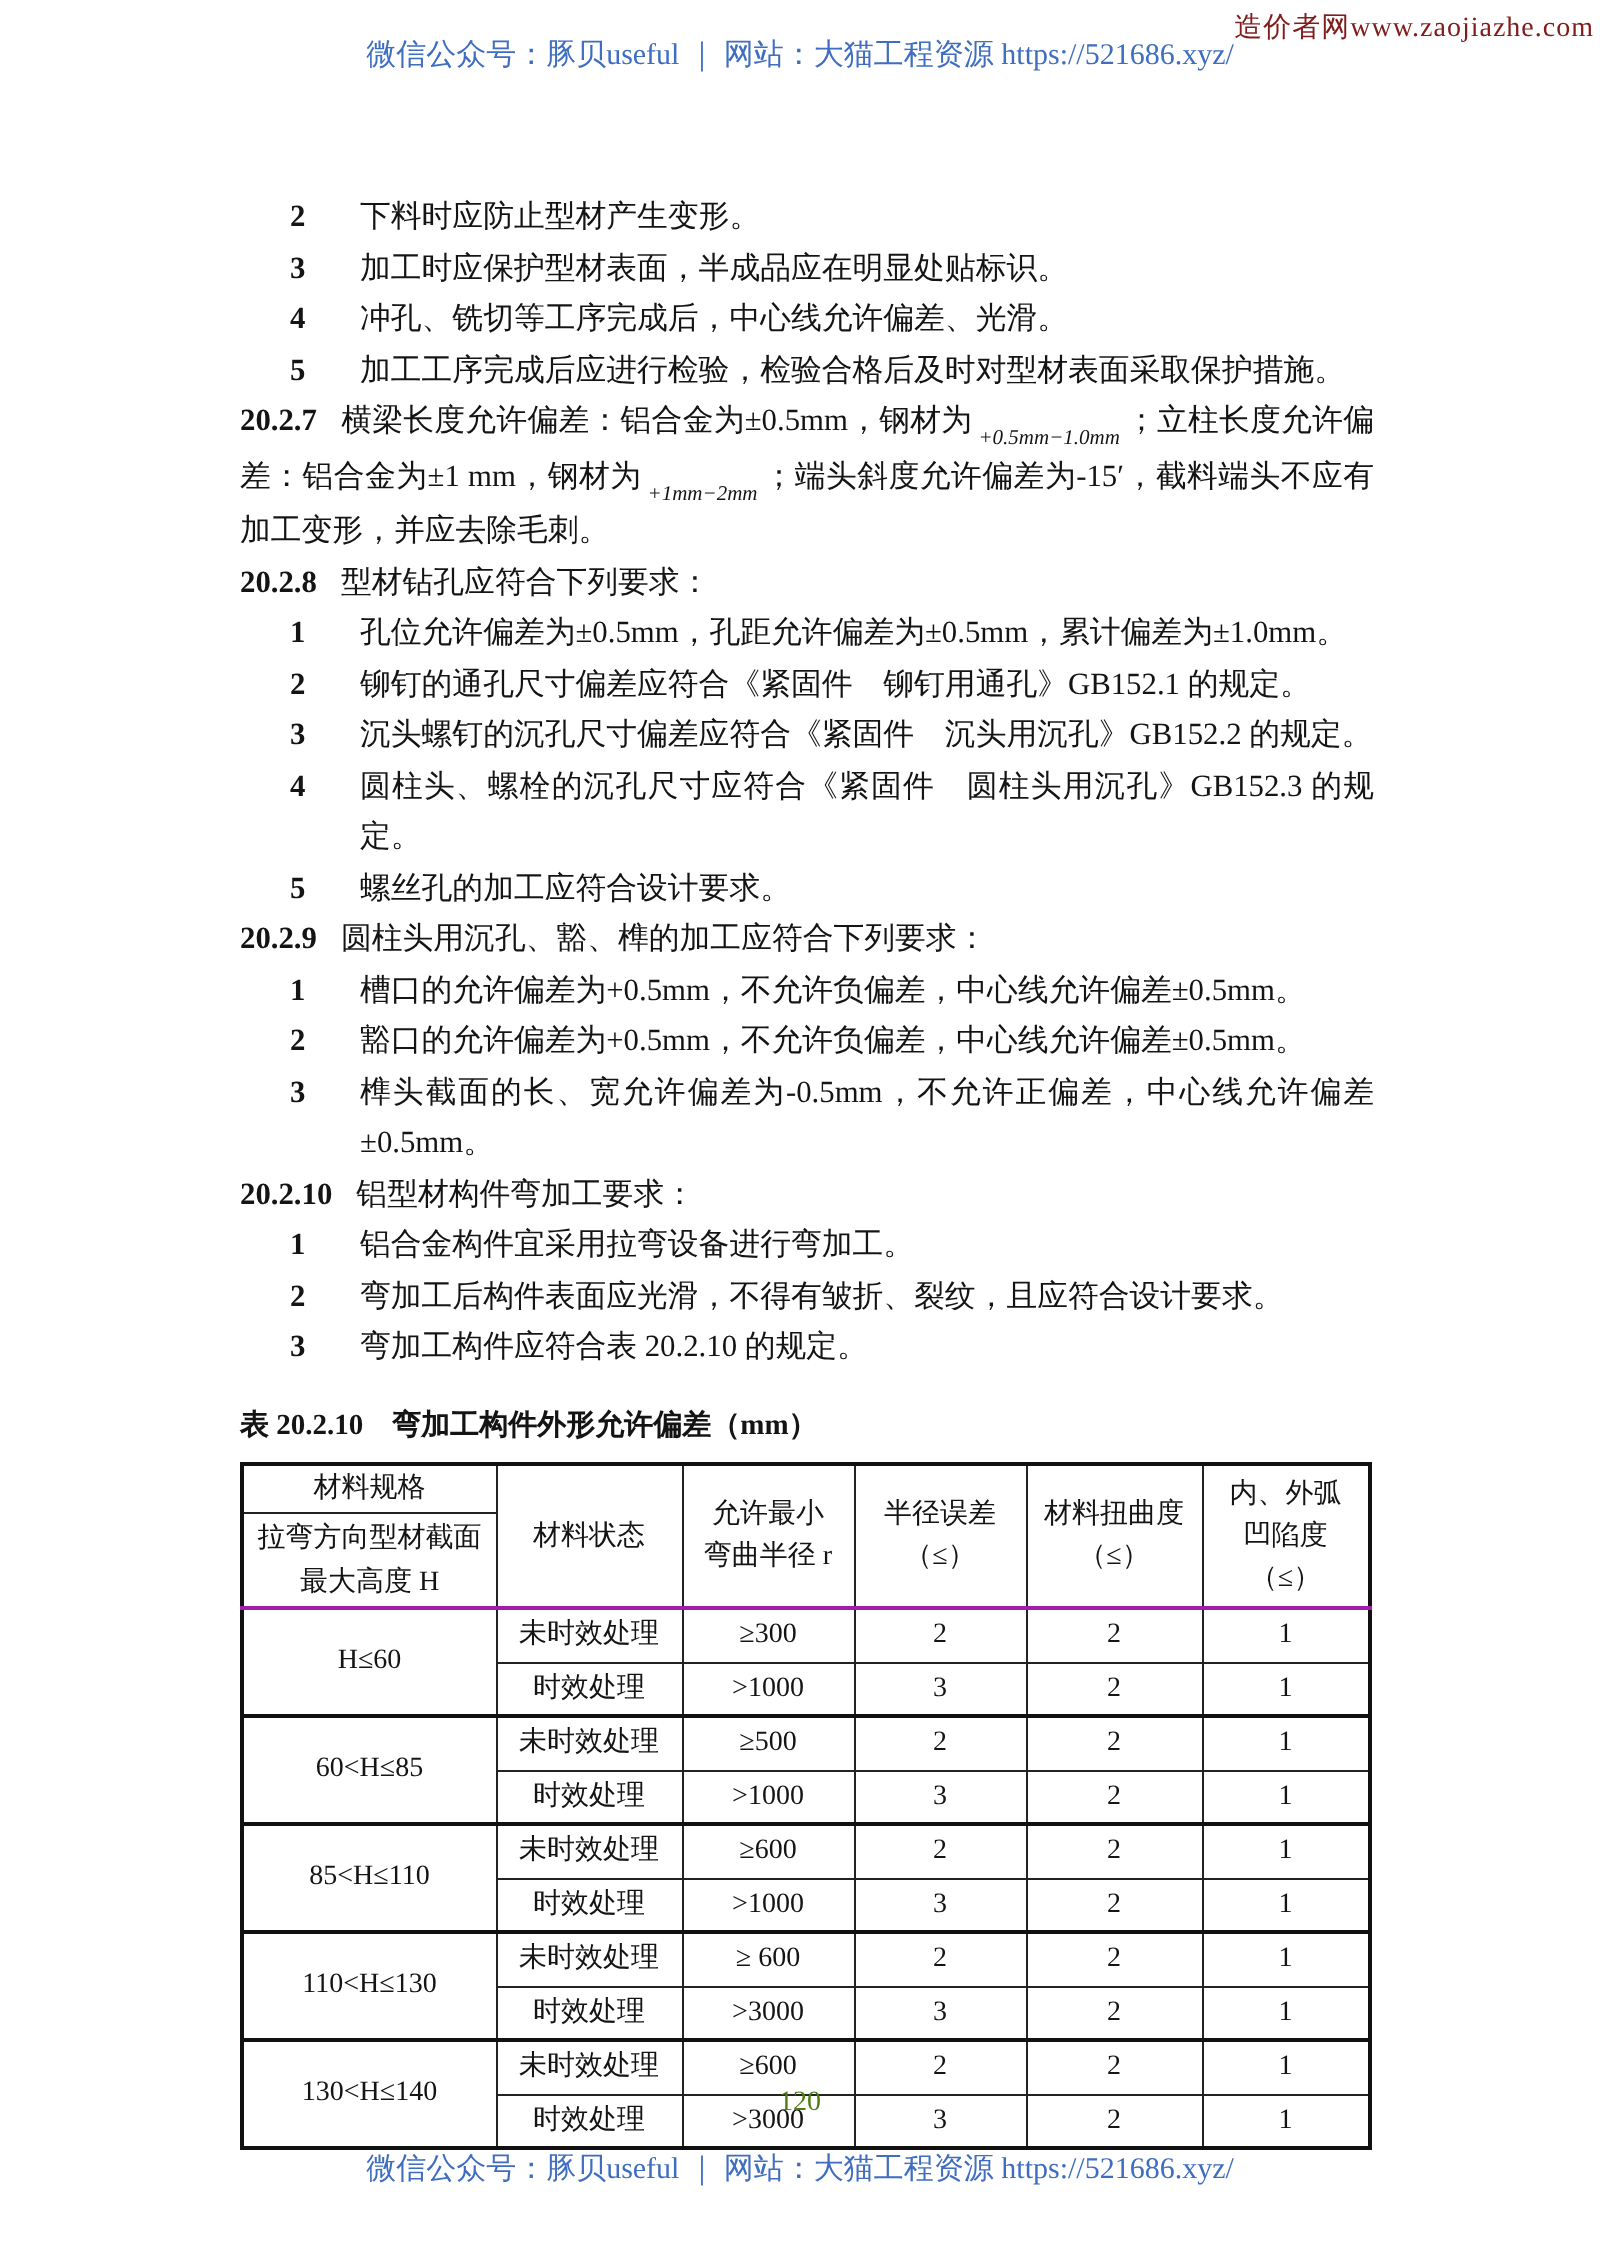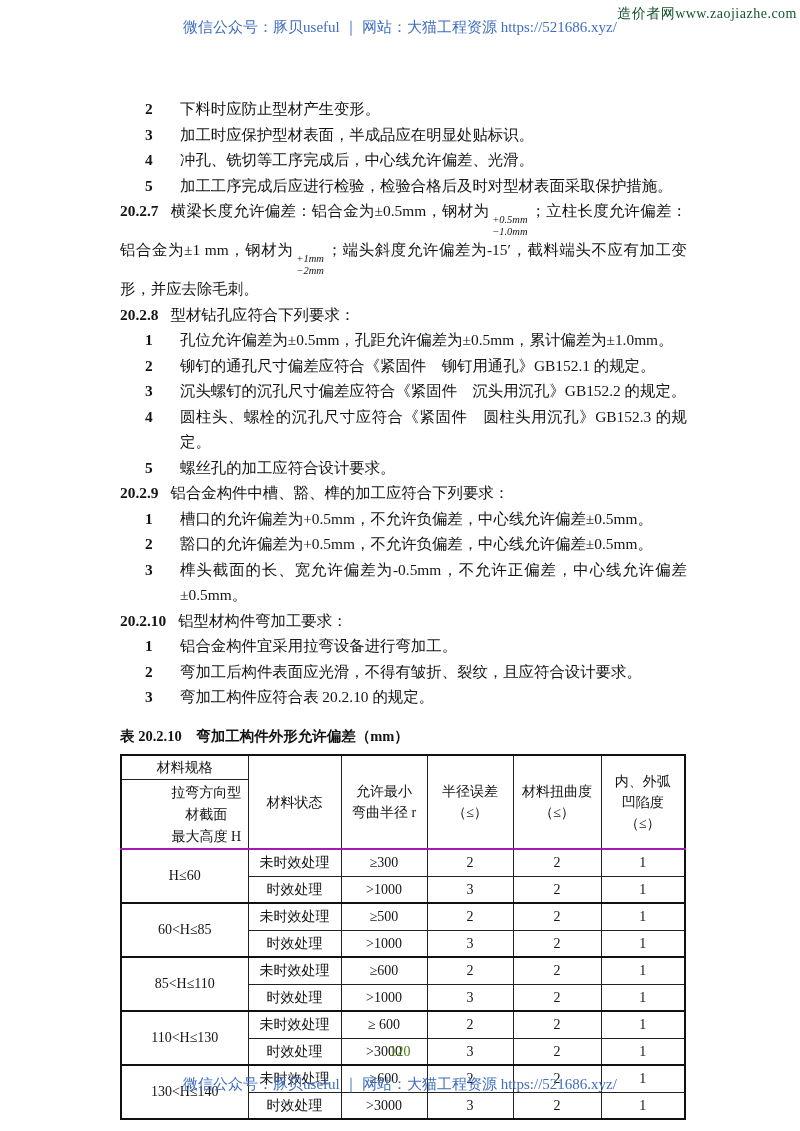--- a/index.html
+++ b/index.html
@@ -4,21 +4,21 @@
 <style>
   * { margin:0; padding:0; box-sizing:border-box; }
   html,body { background:#ffffff; }
   .page {
     position:relative; width:800px; height:1131px; margin:0 auto;
     background:#ffffff; overflow:hidden;
     font-family:"Liberation Serif","DejaVu Serif",serif; color:#141414;
   }
   .watermark {
     position:absolute; top:5px; right:3px;
-    font-size:14px; color:#14532d; letter-spacing:0.5px;
+    font-size:14px; color:#7f1d1d; letter-spacing:0.5px;
   }
   .promo-top {
     position:absolute; top:18px; left:0; right:0; text-align:center;
     font-size:15px; color:#3f6ec0;
   }
   .promo-bottom {
     position:absolute; top:1075px; left:0; right:0; text-align:center;
     font-size:15px; color:#3f6ec0;
   }
   .page-num {
@@ -28,40 +28,40 @@
   .content {
     position:absolute; top:96px; left:120px; width:567px;
     font-size:15.4px; line-height:25.5px; text-align:justify;
   }
   .item { display:flex; }
   .item .num { font-weight:bold; flex:0 0 60px; padding-left:25px; }
   .item .txt { flex:1; }
   .sec { margin:0; }
   .sec .sec-num { font-weight:bold; margin-right:12px; }
   .frac {
-    display:inline-flex; flex-direction:column; vertical-align:-7px;
+    display:inline-flex; flex-direction:row; vertical-align:-7px;
     font-size:10.5px; line-height:11.5px; font-style:italic;
     text-align:left; margin:0 3px;justify-content:space-between;
   }
   .tbl-title { margin:14px 0 5px; font-weight:bold; font-size:14.5px; }
   table.spec {
     border-collapse:collapse; table-layout:fixed; width:564px;
     border:2px solid #111;
   }
   table.spec th, table.spec td {
     border:1px solid #222; text-align:center; vertical-align:middle;
     font-size:14px; font-weight:normal; padding:0; overflow:hidden;
   }
   table.spec thead th { height:72px; border-bottom:2px solid #a21caf; }
   table.spec tbody td { height:27px; }
   tr.g-start td { border-top:2px solid #111; }
   .h-line { line-height:21px; }
   .spec-head-top { height:24px; line-height:24px; border-bottom:1px solid #222; }
   .spec-head-sub { padding-top:2px; }
-  .spec-head-sub .h-line { line-height:22px;padding-left:43px; }
+  .spec-head-sub .h-line { line-height:22px; }
 </style>
 </head>
 <body>
 
 <div class="page">
 
   <div class="watermark">造价者网www.zaojiazhe.com</div>
   <div class="promo-top">微信公众号：豚贝useful ｜ 网站：大猫工程资源 https://521686.xyz/</div>
 
   <div class="content">
@@ -111,21 +111,21 @@
     <div class="item">
       <span class="num">4</span>
       <span class="txt">圆柱头、螺栓的沉孔尺寸应符合《紧固件　圆柱头用沉孔》GB152.3 的规定。</span>
     </div>
     <div class="item">
       <span class="num">5</span>
       <span class="txt">螺丝孔的加工应符合设计要求。</span>
     </div>
 
     <p class="sec">
-      <span class="sec-num">20.2.9</span><span>铝合金构件中槽、豁、榫的加工应符合下列要求：</span>
+      <span class="sec-num">20.2.9</span><span>圆柱头用沉孔、豁、榫的加工应符合下列要求：</span>
     </p>
     <div class="item">
       <span class="num">1</span>
       <span class="txt">槽口的允许偏差为+0.5mm，不允许负偏差，中心线允许偏差±0.5mm。</span>
     </div>
     <div class="item">
       <span class="num">2</span>
       <span class="txt">豁口的允许偏差为+0.5mm，不允许负偏差，中心线允许偏差±0.5mm。</span>
     </div>
     <div class="item">

